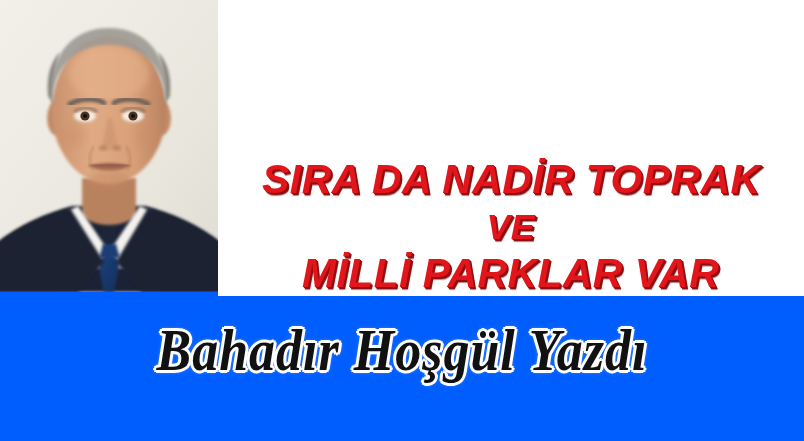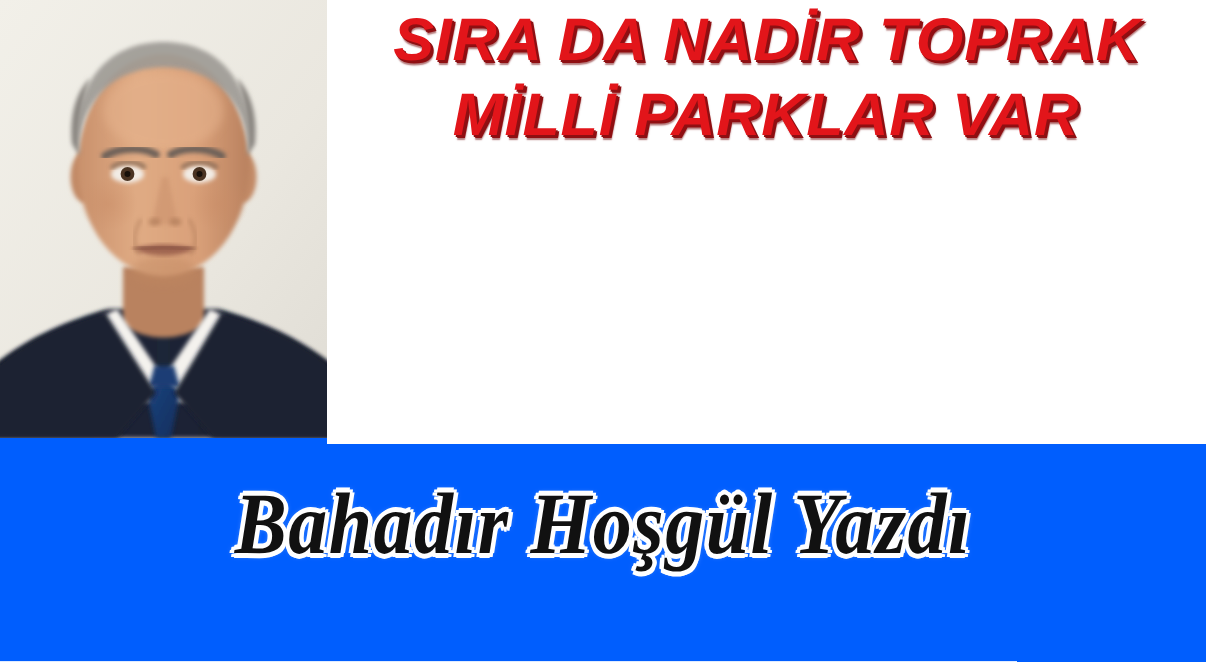--- a/index.html
+++ b/index.html
@@ -38,21 +38,21 @@
   
   #headline {
     position: absolute;
     left: 218px;
     top: 0;
     width: 586px;
     height: 295px;
     display: flex;
     flex-direction: column;
     align-items: center;
-    justify-content: flex-start;
+    justify-content: flex-end;
     background: #ffffff;
   }
   .hl-line {
     font-family: "Liberation Sans", sans-serif;
     font-weight: bold;
     font-style: italic;
     color: #e2151a;
     letter-spacing: 0.5px;
     line-height: 1.07;
     white-space: nowrap;
@@ -201,20 +201,21 @@
 
       <ellipse cx="109" cy="180" rx="22" ry="10" fill="#bf8761" opacity="0.45" filter="url(#softer)"></ellipse>
 
       <path d="M 94 146 C 88 156 89 164 93 170" stroke="#ad7a59" stroke-width="2" fill="none" opacity="0.6" filter="url(#soft)"></path>
       <path d="M 126 146 C 132 156 131 164 127 170" stroke="#ad7a59" stroke-width="2" fill="none" opacity="0.6" filter="url(#soft)"></path>
     </svg>
   </div>
 
   <div id="headline">
     <div class="hl-line hl-1">SIRA DA NADİR TOPRAK</div>
+    <div class="hl-line hl-2">VE</div>
     <div class="hl-line hl-3">MİLLİ PARKLAR VAR</div>
   </div>
 
   <div id="byline-band"></div>
   <div id="byline-band-right"></div>
   <div id="byline">Bahadır Hoşgül Yazdı</div>
 
 </div>
 
 </body></html>

